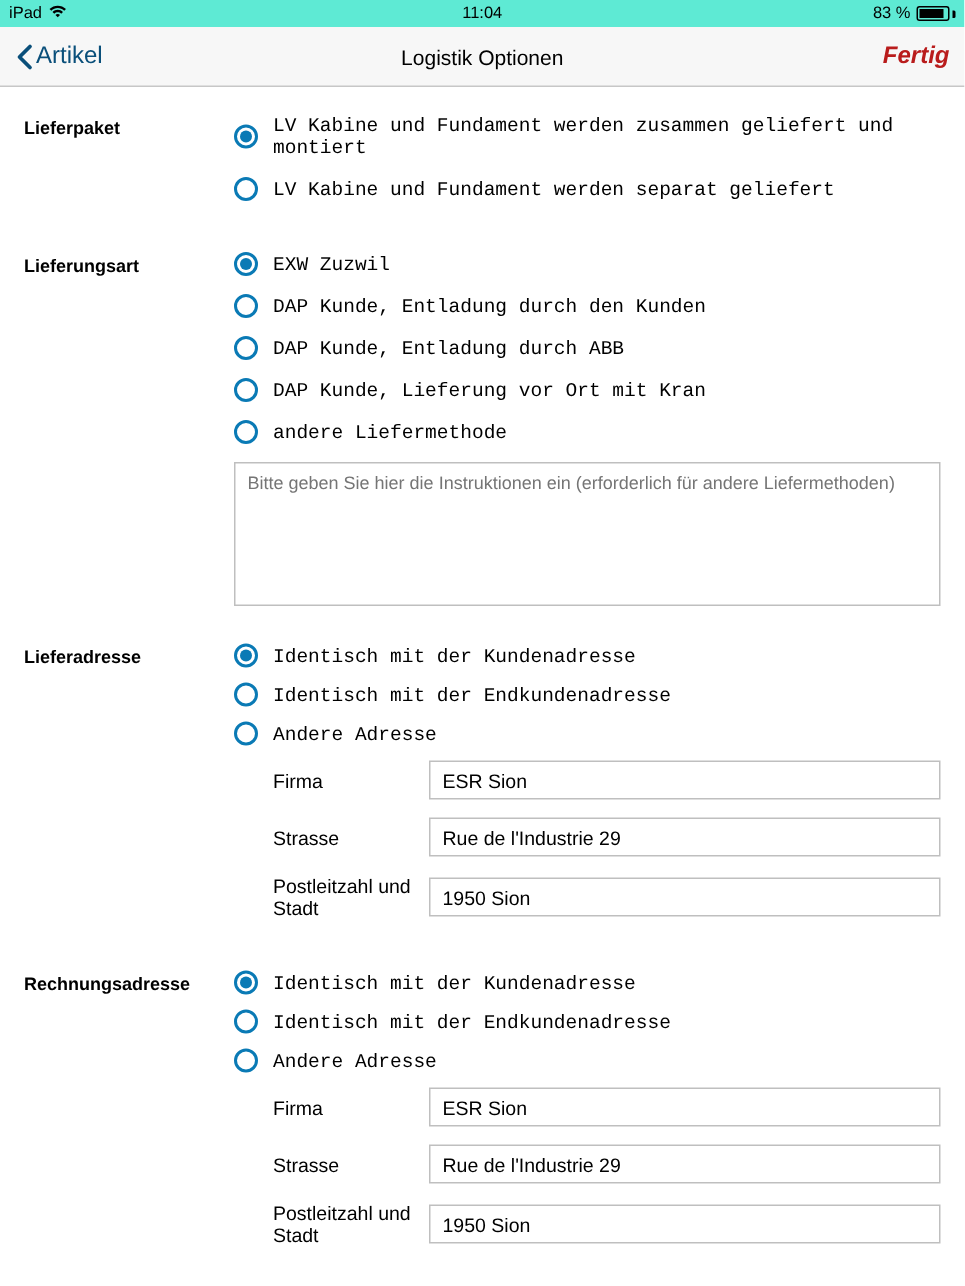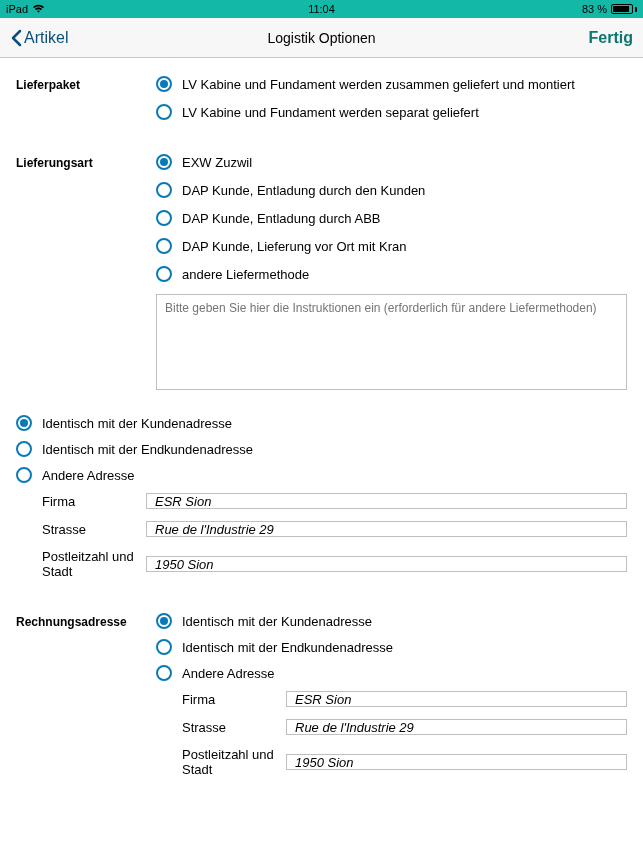--- a/index.html
+++ b/index.html
@@ -13,21 +13,21 @@
     overflow: hidden;
   }
   .statusbar {
     display: flex;
     align-items: center;
     justify-content: space-between;
     height: 18px;
     padding: 0 6px;
     font-size: 11px;
     color: #000;
-    background: #14b8a6;
+    background: #5eead4;
   }
   .statusbar .left, .statusbar .right { display: flex; align-items: center; gap: 4px; }
   .statusbar .center { position:absolute; left:50%; transform:translateX(-50%); font-weight:500;}
   .wifi-icon { display:inline-block; }
   .battery {
     display: inline-flex; align-items: center; gap:2px;
   }
   .battery-body {
     width: 22px; height: 10px; border: 1px solid #000; border-radius: 2px; position: relative;
   }
@@ -47,33 +47,33 @@
     color: #0a4f7a; font-size: 16px; cursor: pointer;
   }
   .chevron-left {
     width: 12px; height: 18px; display:inline-block;
   }
   .navbar-title {
     position:absolute; left:50%; transform:translateX(-50%);
     font-size: 14px; font-weight: 500; color:#000;
   }
   .done-button {
-    margin-left: auto; color: #0f766e; font-size: 16px; font-weight:600; cursor:pointer;
+    margin-left: auto; color: #b91c1c; font-size: 16px; font-weight:600; cursor:pointer;font-style:italic;
   }
   .content { padding: 18px 16px 0 16px; }
   .section { display: flex; margin-bottom: 22px; }
   .section-label {
     width: 140px; flex-shrink:0;
     font-size: 12px; font-weight: 600; color:#000;
     padding-top: 2px;
   }
   .section-body { flex: 1; }
   .radio-row {
     display: flex; align-items: center; gap: 10px;
-    margin-bottom: 12px; cursor: pointer;
+    margin-bottom: 12px; cursor: pointer; font-family: Liberation Mono, monospace;
   }
   .radio {
     width: 16px; height: 16px; border: 2px solid #0a7ab5; border-radius: 50%;
     display: inline-flex; align-items:center; justify-content:center; flex-shrink:0;
   }
   .radio.selected::after {
     content:""; width:8px; height:8px; background:#0a7ab5; border-radius:50%;
   }
   .radio-label { font-size: 13px; color:#000; }
   .textarea {
@@ -83,22 +83,22 @@
   }
   .field-row {
     display:flex; align-items:center; margin-bottom:12px; margin-top:4px;
   }
   .field-row:first-of-type { margin-top: 8px; }
   .field-label {
     width: 130px; font-size:13px; color:#000;
     padding-left: 26px;
   }
   .field-input {
-    flex:1; border:1px solid #bfbfbf; height:16px; padding: 0 8px;
-    font-size:13px; color:#000; font-family:inherit;font-style:italic;
+    flex:1; border:1px solid #bfbfbf; height:26px; padding: 0 8px;
+    font-size:13px; color:#000; font-family:inherit;
   }
   .tight .radio-row { margin-bottom: 10px; }
 </style>
 </head>
 <body>
 
 <div class="statusbar">
   <div class="left">
     <span>iPad</span>
     <span class="wifi-icon">
@@ -169,20 +169,21 @@
       </div>
       <div class="radio-row">
         <span class="radio"></span>
         <span class="radio-label">andere Liefermethode</span>
       </div>
       <textarea class="textarea" placeholder="Bitte geben Sie hier die Instruktionen ein (erforderlich für andere Liefermethoden)" style=""></textarea>
     </div>
   </div>
 
   <div class="section tight">
+    <div class="section-label">Lieferadresse</div>
     <div class="section-body">
       <div class="radio-row">
         <span class="radio selected"></span>
         <span class="radio-label">Identisch mit der Kundenadresse</span>
       </div>
       <div class="radio-row">
         <span class="radio"></span>
         <span class="radio-label">Identisch mit der Endkundenadresse</span>
       </div>
       <div class="radio-row">

